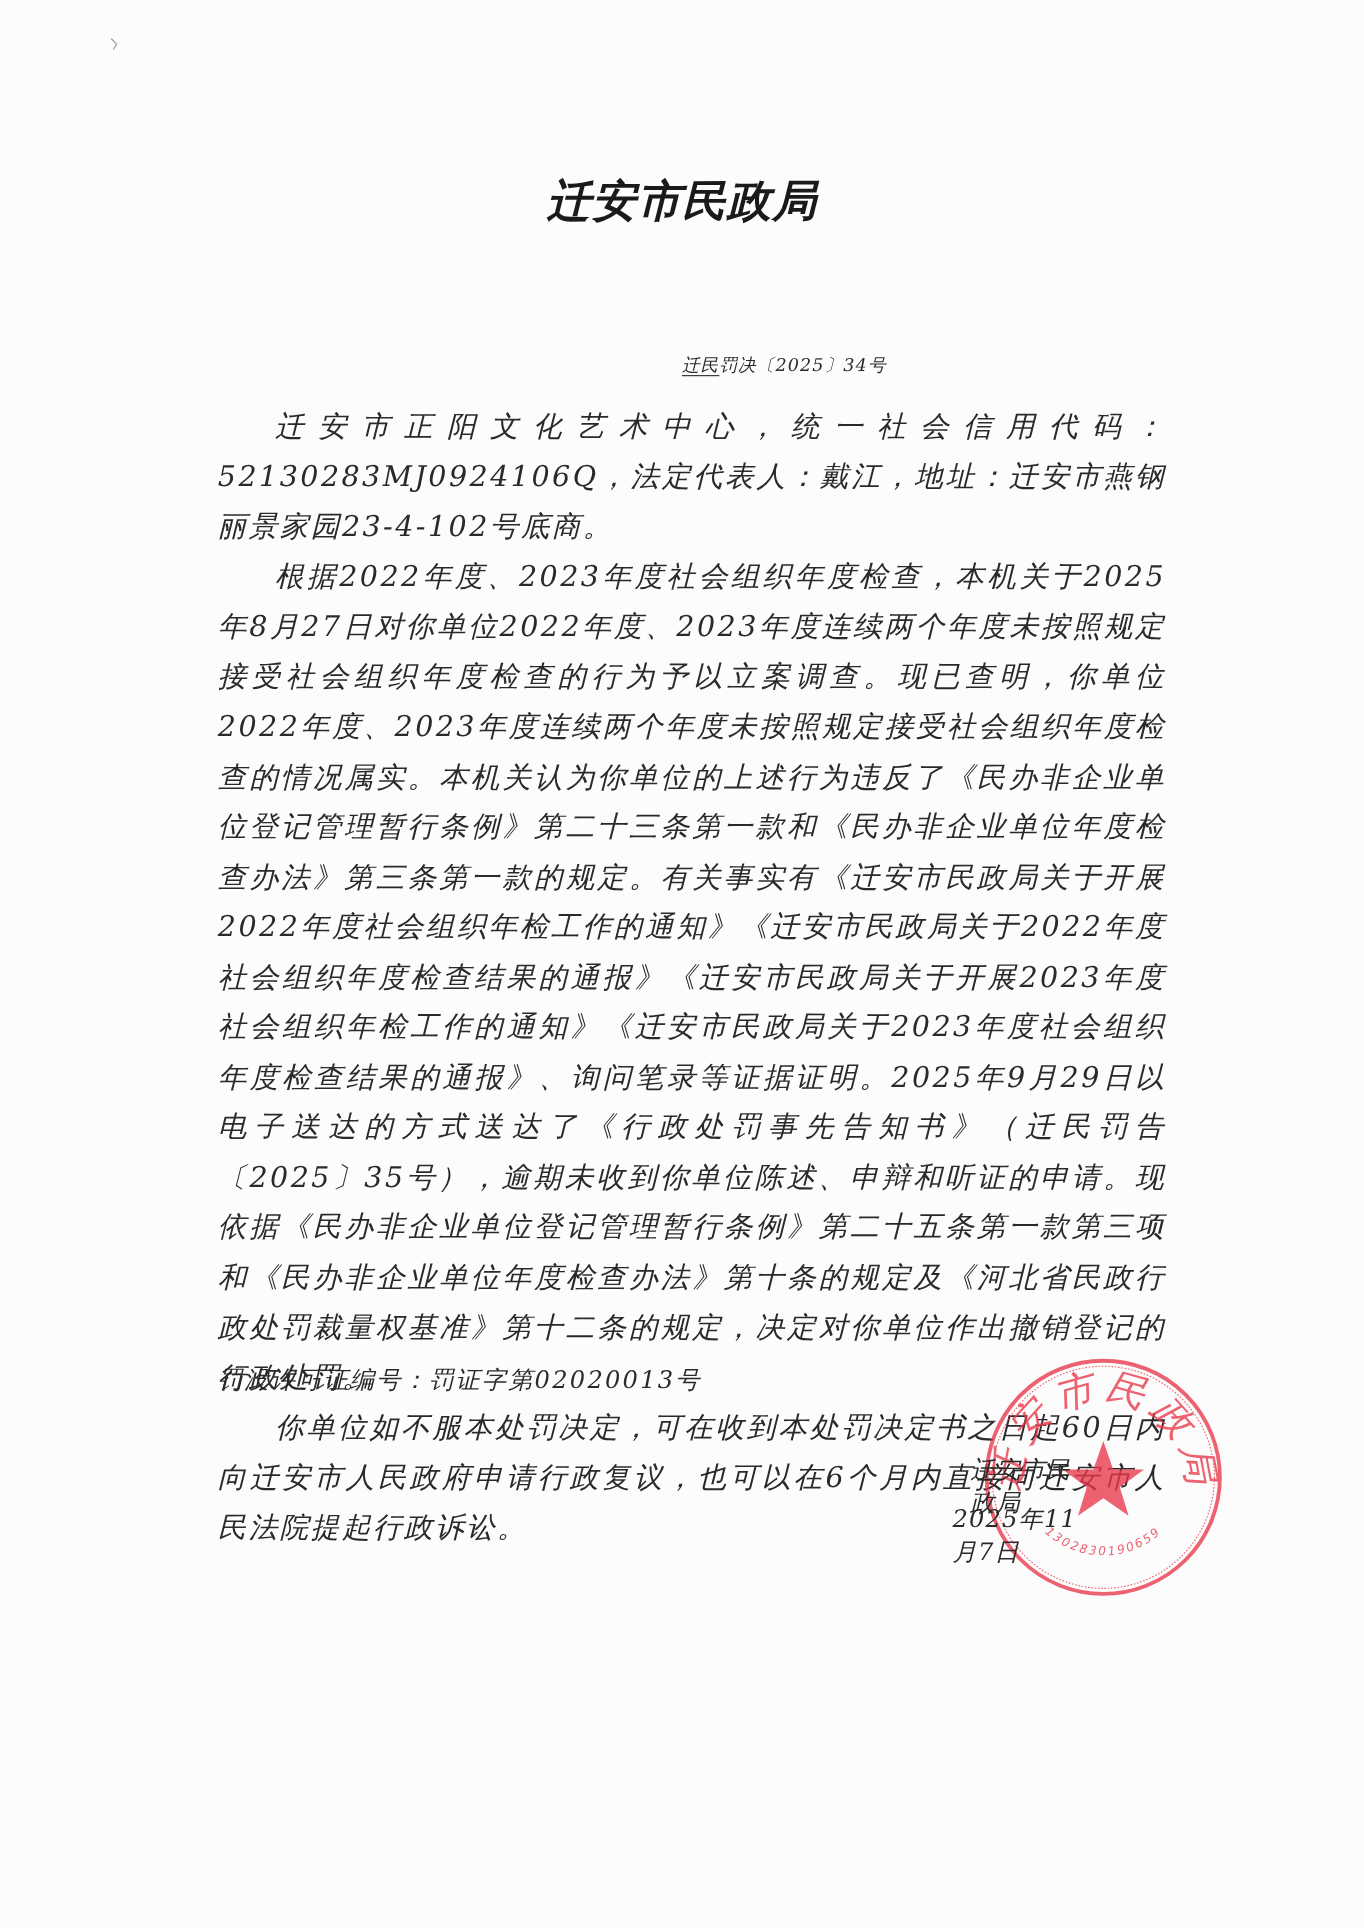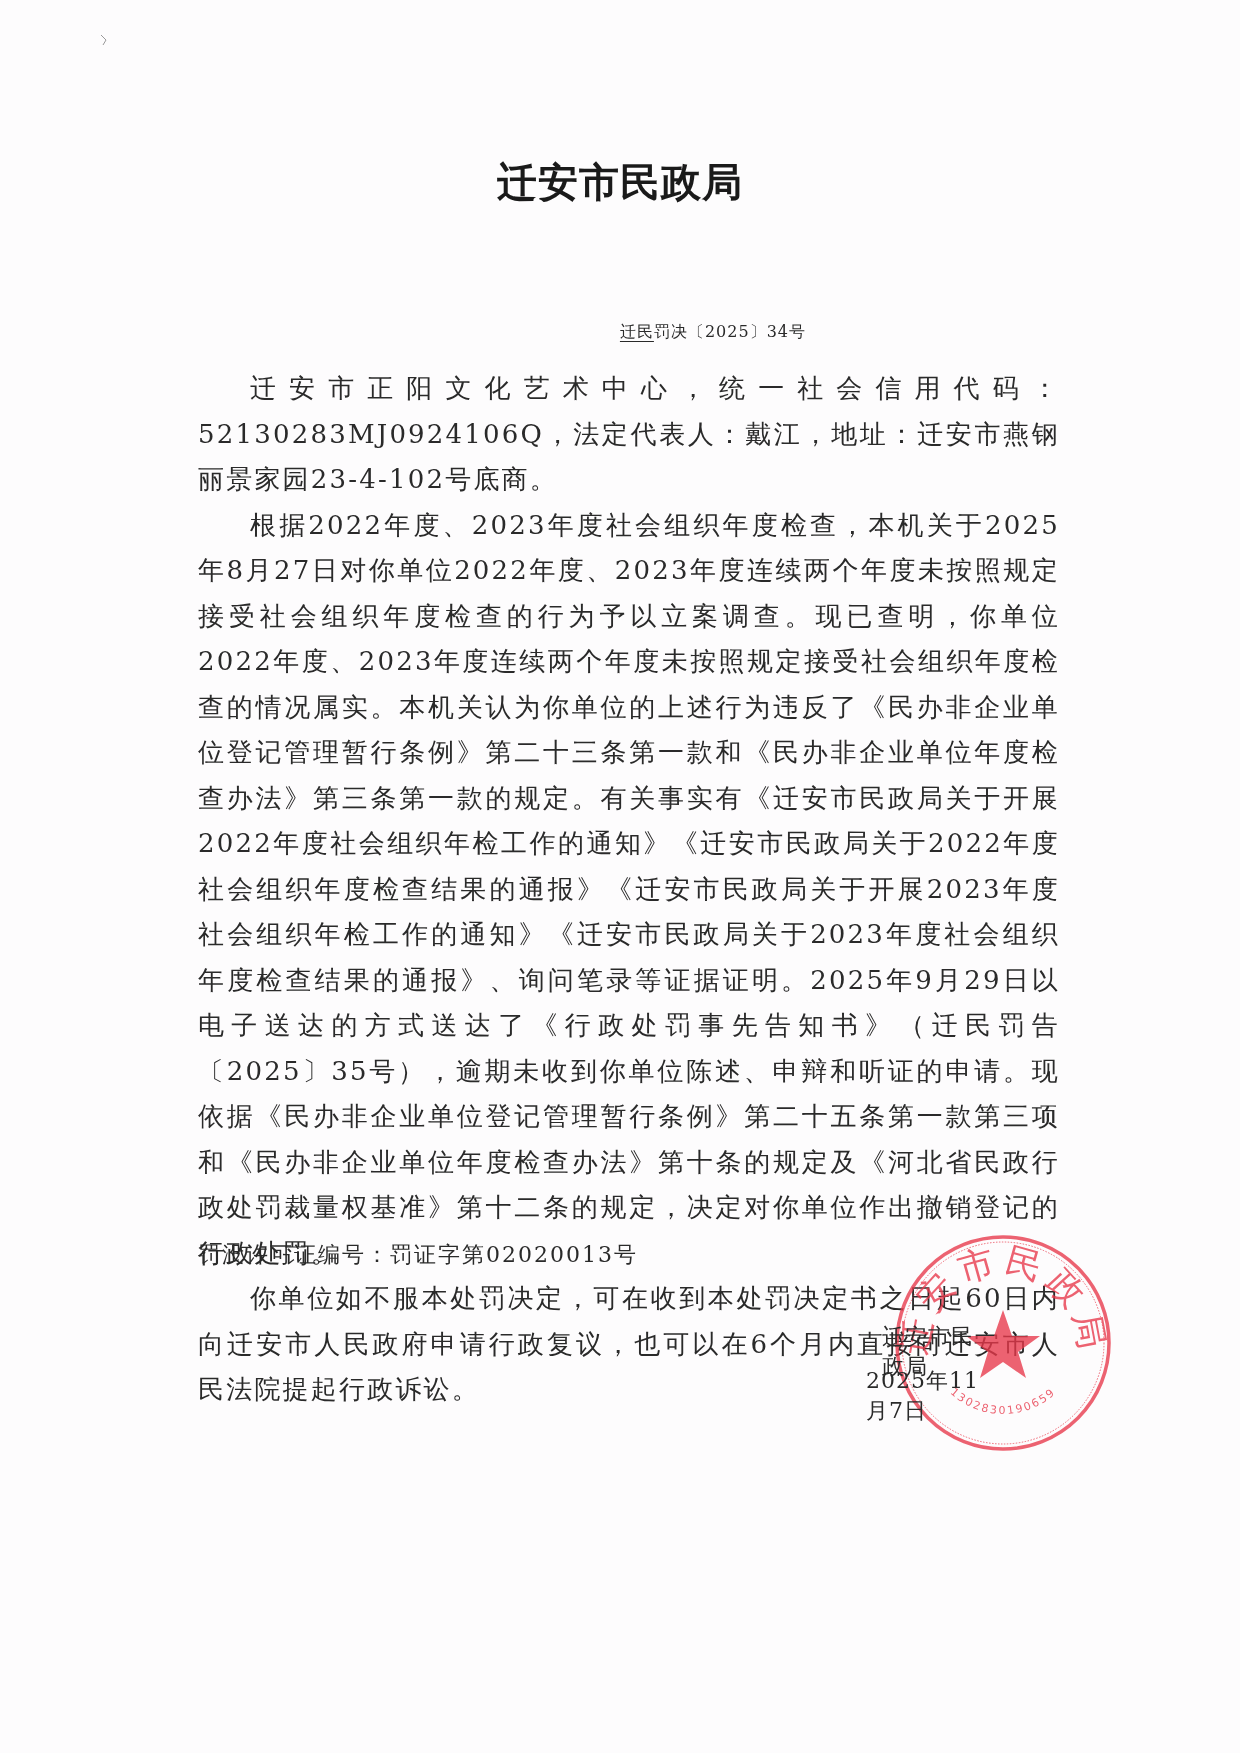--- a/index.html
+++ b/index.html
@@ -2,21 +2,21 @@
 <html><head>
 <meta charset="utf-8">
 <style>
   html, body { margin:0; padding:0; }
   body {
     width:1240px; height:1753px; position:relative; overflow:hidden;
     background:#fdfcfd;
     font-family:"DejaVu Serif","Liberation Serif",serif;
     color:#2a2a2a;
   }
-  .page { position:absolute; left:0; top:0; width:988px; height:1753px; }
+  .page { position:absolute; left:0; top:0; width:988px; height:1753px;font-style:italic; }
   .title {
     position:absolute; left:0; width:1240px; text-align:center;
     font-family:"DejaVu Serif","Liberation Serif",serif;
     font-weight:bold; font-size:40px; letter-spacing:1px; color:#1a1a1a;
   }
   #title1 { top:155px; }
   #title2 { top:205px; }
   .docno {
     position:absolute; right:182px; top:322px; font-size:16px; letter-spacing:1px;
   }

